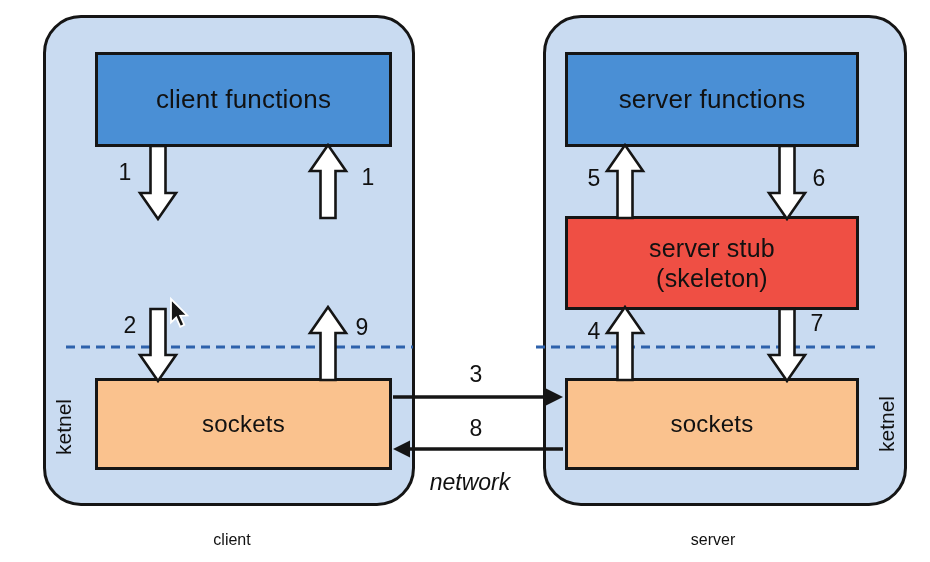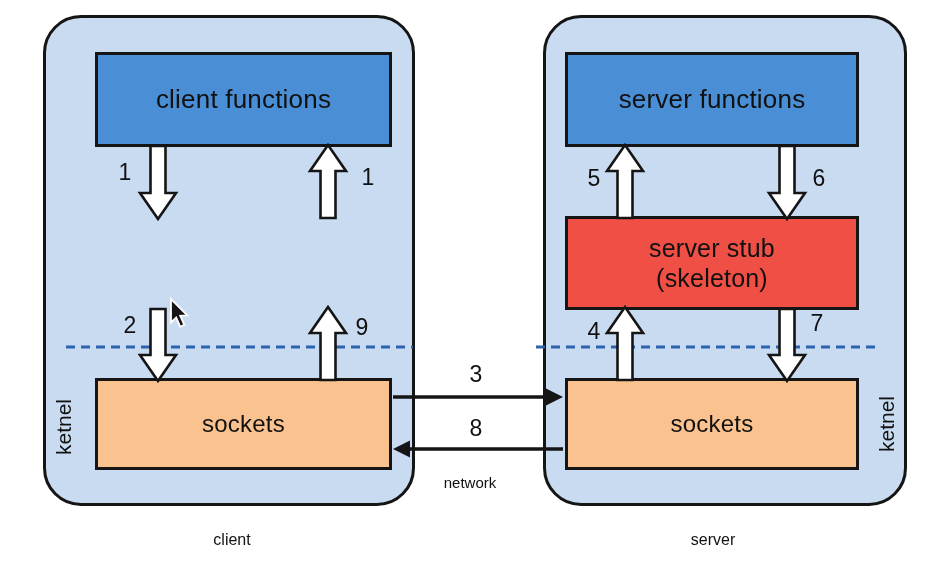--- a/index.html
+++ b/index.html
@@ -23,21 +23,21 @@
   .box.stub{top:216px;height:94px;font-size:25px;line-height:1.2;}
   .box.sockets{top:378px;height:92px;font-size:24px;}
   .col-client{left:95px;width:297px;}
   .col-server{left:565px;width:294px;}
   .lbl{
     position:absolute;transform:translate(-50%,-50%);
     font-size:23px;white-space:nowrap;
   }
   .lbl.small{font-size:16px;}
   .lbl.rot{transform:translate(-50%,-50%) rotate(-90deg);font-size:21px;}
-  .lbl.net{font-size:15px;}
+  .lbl.net{font-style:italic;font-size:23px;}
   svg.overlay{position:absolute;left:0;top:0;pointer-events:none;}
 </style>
 </head>
 <body>
 
 <div class="canvas">
 
   <div class="container client" style="background-color: rgb(201, 219, 241);"></div>
   <div class="container server" style="background-color: rgb(201, 219, 241);"></div>
 

